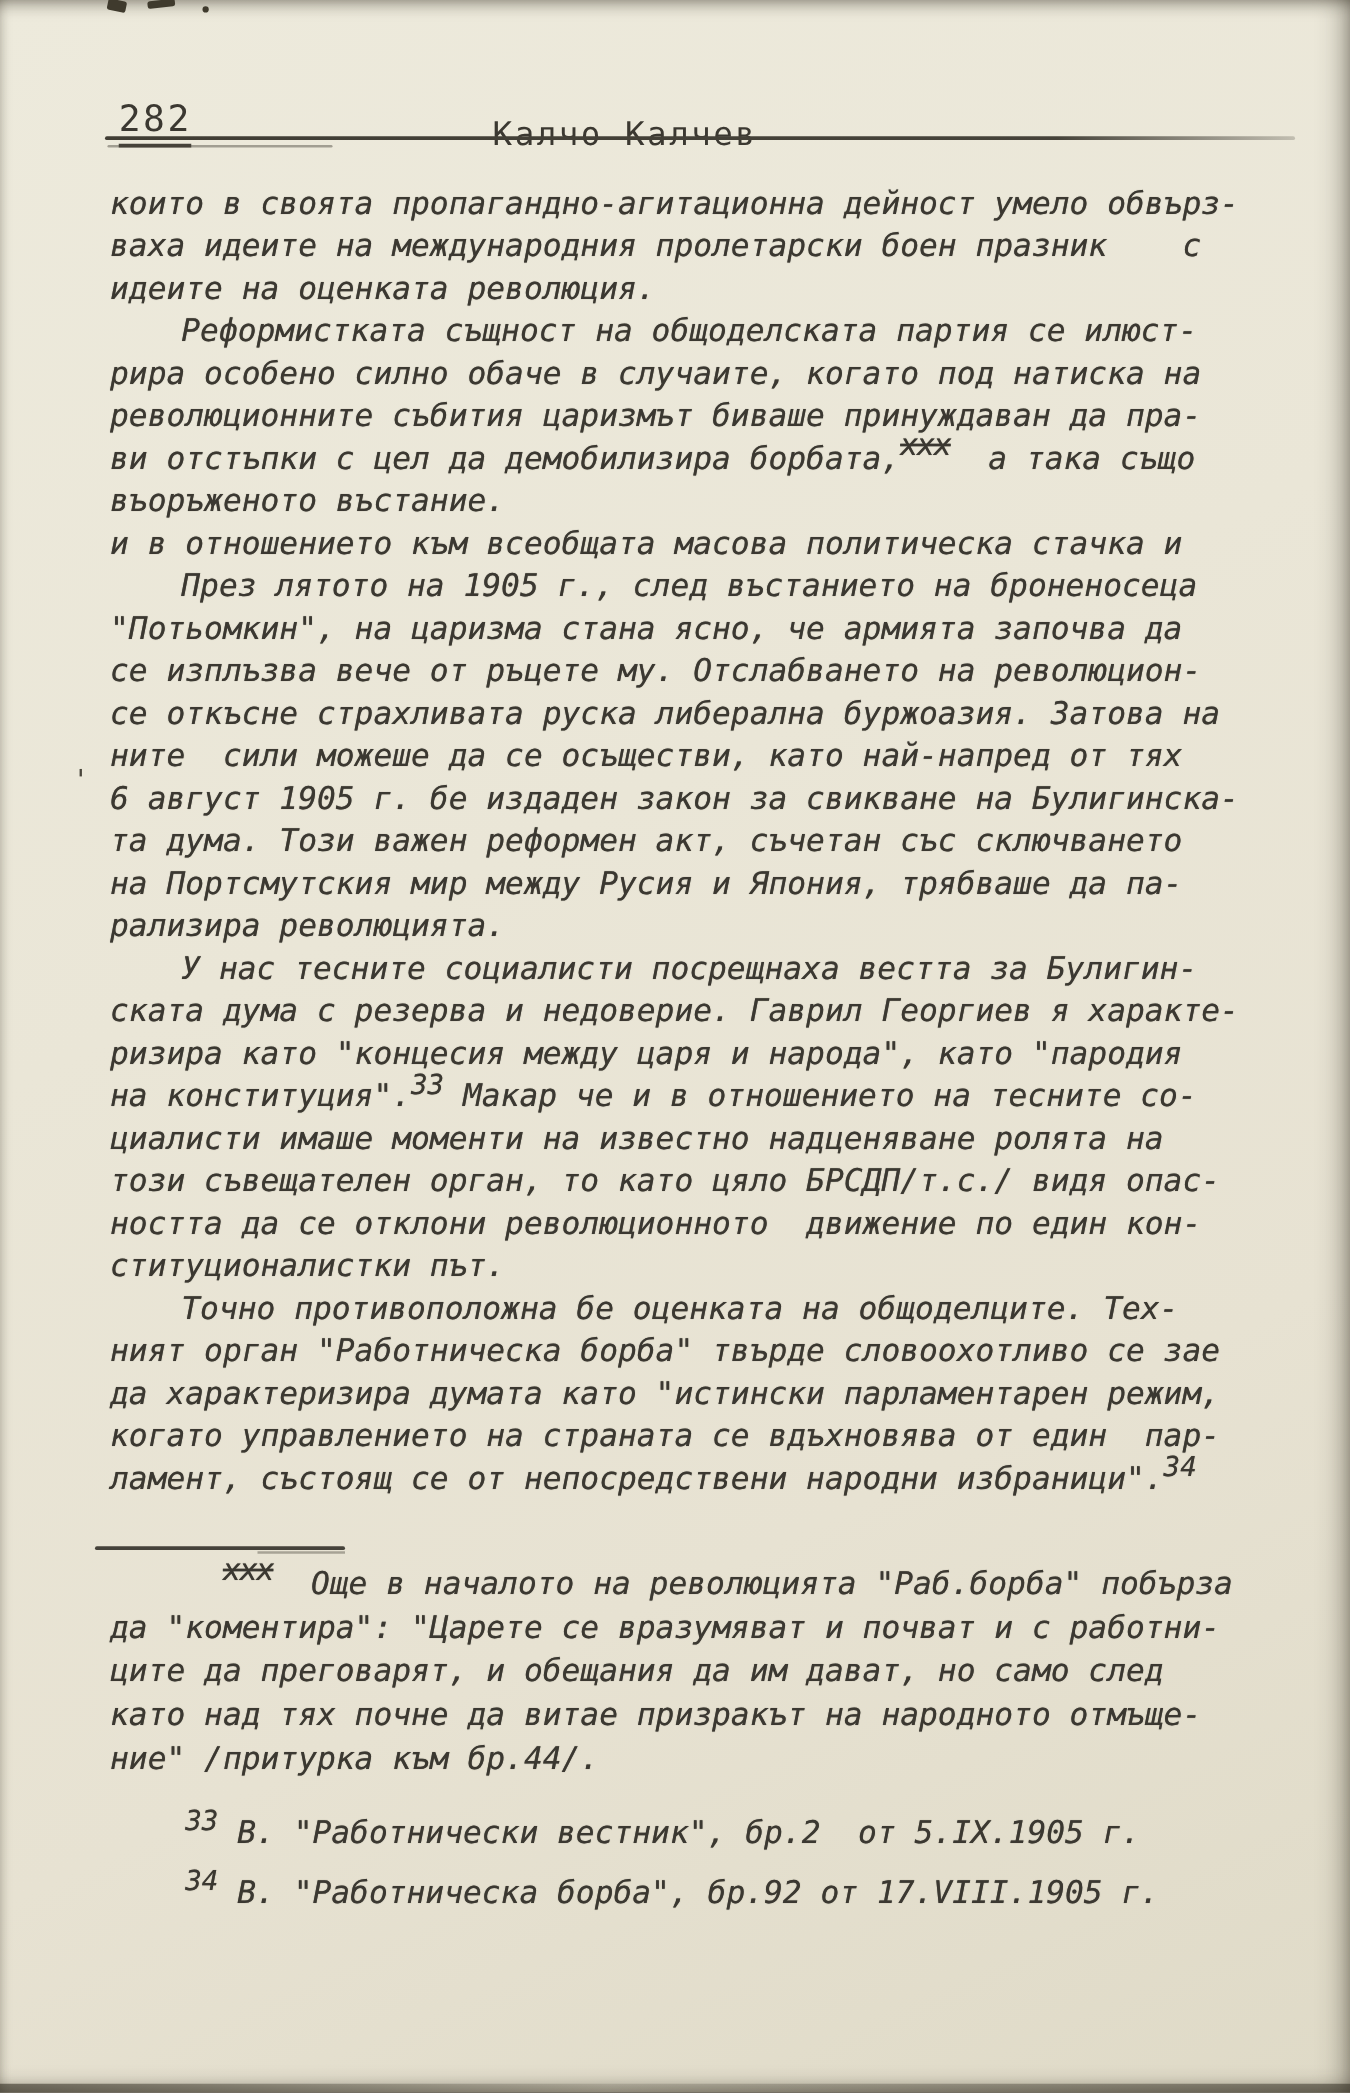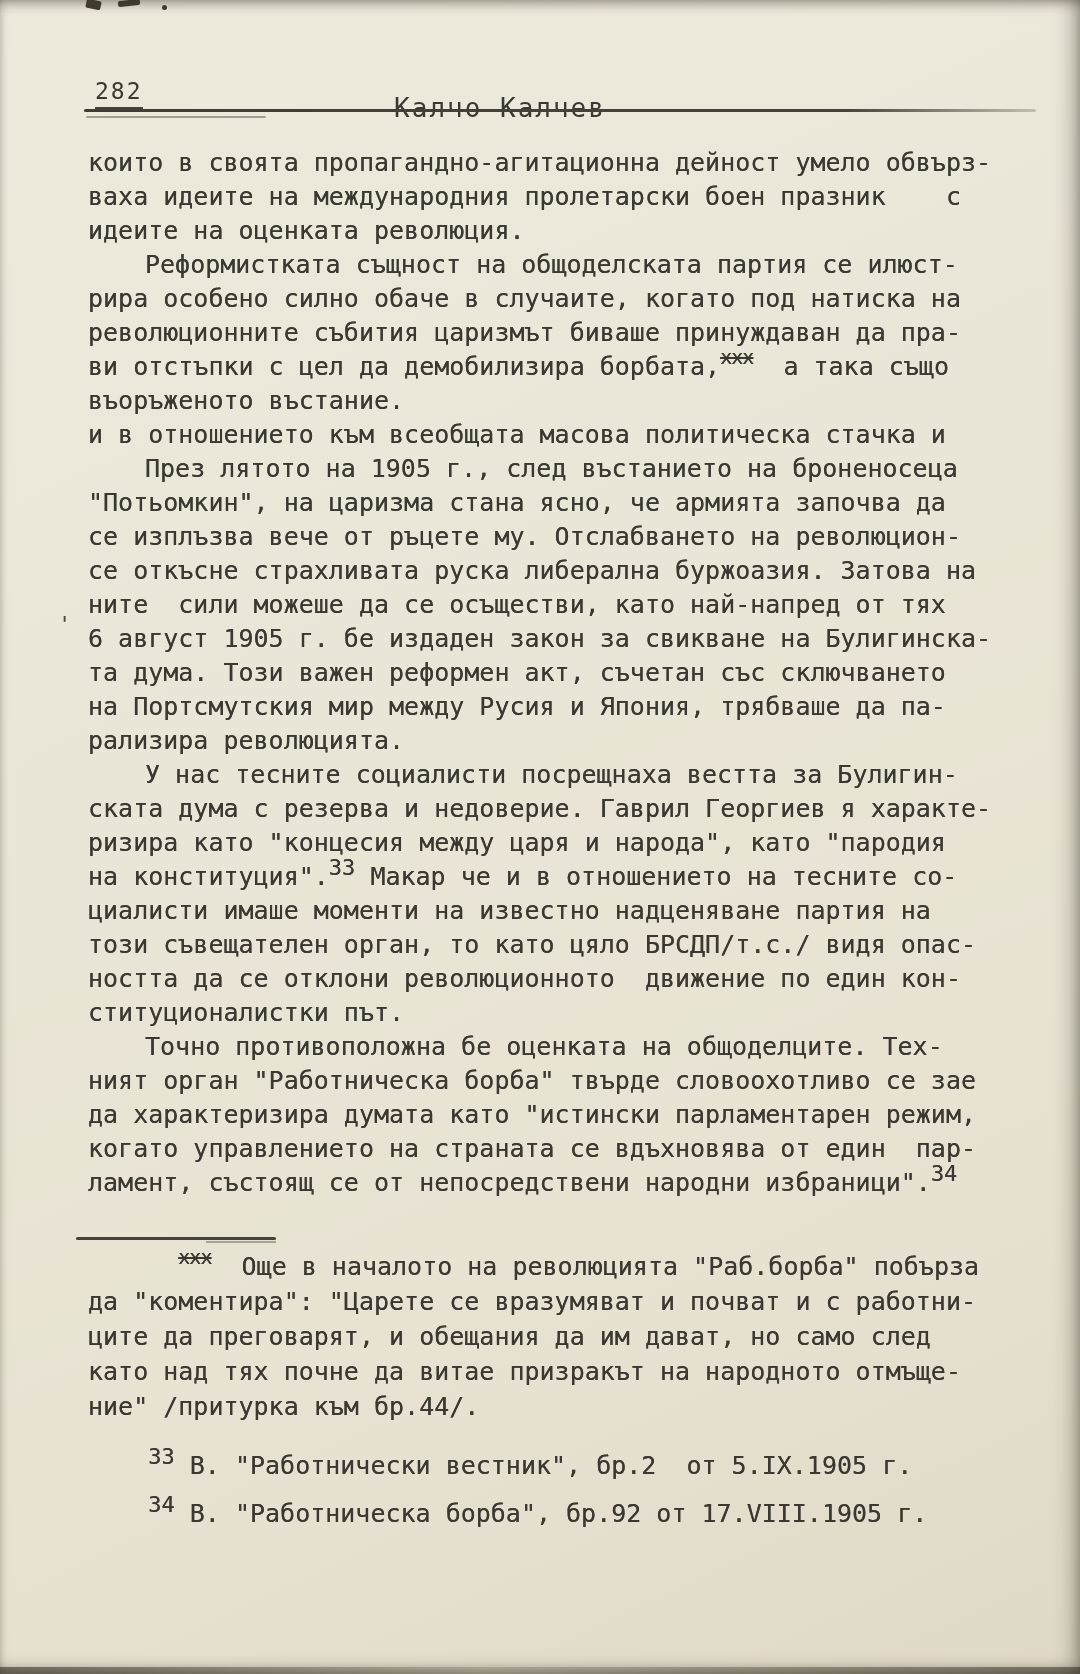--- a/index.html
+++ b/index.html
@@ -13,45 +13,45 @@
       inset 0 10px 14px -9px rgba(45,40,28,0.55),
       inset 0 -12px 16px -9px rgba(45,40,28,0.5),
       inset -16px 0 22px -12px rgba(45,40,28,0.45),
       inset 6px 0 10px -8px rgba(45,40,28,0.25);
     font-family:"DejaVu Sans Mono","Liberation Mono",monospace;
     color:#3b3831;
   }
   .speck{position:absolute;background:#3f3a2d;border-radius:2px;}
   .header-page-number{
     position:absolute;left:95px;top:78px;
-    font-size:23px;letter-spacing:2px;
+    font-size:29px;letter-spacing:2px;
     border-bottom:3px solid #45423a;padding-bottom:3px;
   }
   .running-head{
     position:absolute;left:0;top:80px;width:1000px;
     text-align:center;font-size:26px;letter-spacing:2px;margin-top:13px;
   }
   .header-rule{
     position:absolute;left:84px;top:109px;width:952px;height:3px;
     background:linear-gradient(90deg,#403d34 0%,#46433a 80%,rgba(70,67,58,0.25) 100%);
     border-radius:2px;
   }
   .header-rule-2{
     position:absolute;left:86px;top:116px;width:180px;height:2px;
     background:rgba(70,67,58,0.45);border-radius:2px;
   }
   .body-text{
     position:absolute;left:88px;top:146px;width:940px;
     font-size:25px;line-height:34px;
     text-shadow:0 0 0.6px rgba(59,56,49,0.8);
   }
-  .line{white-space:pre;height:34px;}
+  .line{white-space:pre;height:34px;font-style:italic;}
   .line.indent{padding-left:57px;}
   .sup{font-size:22px;position:relative;top:-10px;letter-spacing:0;}
-  .xsup{font-size:20px;position:relative;top:-11px;letter-spacing:-1px;text-decoration:line-through;}
+  .xsup{font-size:24px;position:relative;top:-11px;letter-spacing:-1px;text-decoration:line-through;}
   .footnote-separator{
     position:absolute;left:76px;top:1237px;width:200px;height:3px;
     background:#45423a;border-radius:2px;
   }
   .footnote-separator::after{
     content:"";position:absolute;left:130px;top:4px;width:70px;height:2px;
     background:rgba(70,67,58,0.4);
   }
   .footnotes{
     position:absolute;left:88px;top:1253px;width:940px;
@@ -104,21 +104,21 @@
         <div class="line"><span>6 август 1905 г. бе издаден закон за свикване на Булигинска-</span></div>
         <div class="line"><span>та дума. Този важен реформен акт, съчетан със сключването</span></div>
         <div class="line"><span>на Портсмутския мир между Русия и Япония, трябваше да па-</span></div>
         <div class="line"><span>рализира революцията.</span></div>
       </div>
       <div class="para">
         <div class="line indent"><span>У нас тесните социалисти посрещнаха вестта за Булигин-</span></div>
         <div class="line"><span>ската дума с резерва и недоверие. Гаврил Георгиев я характе-</span></div>
         <div class="line"><span>ризира като "концесия между царя и народа", като "пародия</span></div>
         <div class="line"><span>на конституция".</span><span class="sup">33</span><span> Макар че и в отношението на тесните со-</span></div>
-        <div class="line"><span>циалисти имаше моменти на известно надценяване партия на</span></div>
+        <div class="line"><span>циалисти имаше моменти на известно надценяване ролята на</span></div>
         <div class="line"><span>този съвещателен орган, то като цяло БРСДП/т.с./ видя опас-</span></div>
         <div class="line"><span>ността да се отклони революционното  движение по един кон-</span></div>
         <div class="line"><span>ституционалистки път.</span></div>
       </div>
       <div class="para">
         <div class="line indent"><span>Точно противоположна бе оценката на общоделците. Тех-</span></div>
         <div class="line"><span>ният орган "Работническа борба" твърде словоохотливо се зае</span></div>
         <div class="line"><span>да характеризира думата като "истински парламентарен режим,</span></div>
         <div class="line"><span>когато управлението на страната се вдъхновява от един  пар-</span></div>
         <div class="line"><span>ламент, състоящ се от непосредствени народни избраници".</span><span class="sup">34</span></div>

